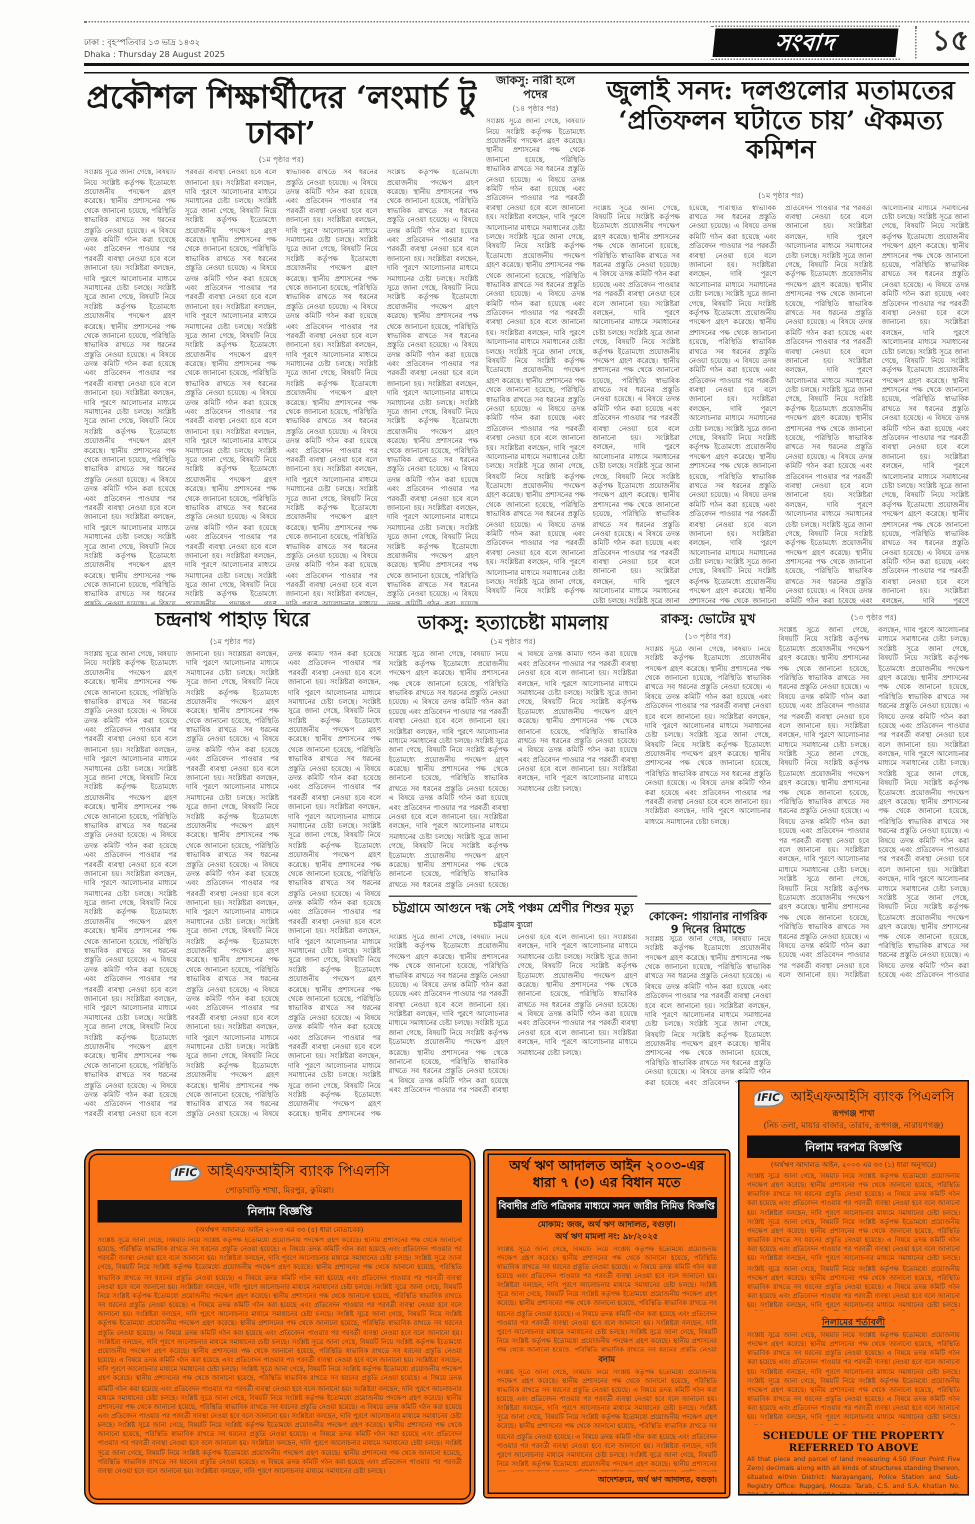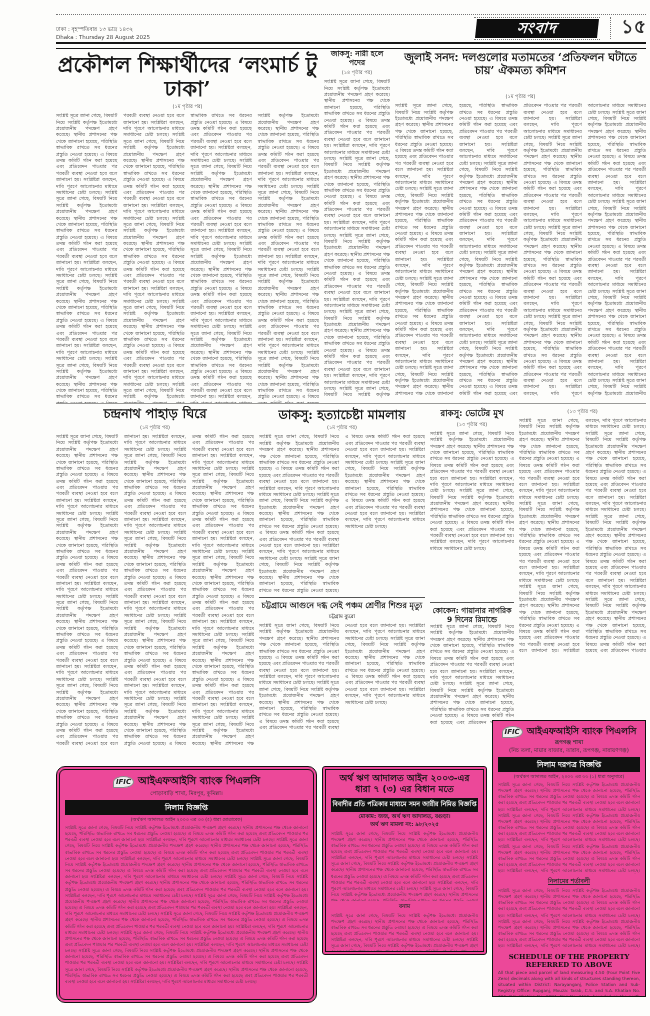--- a/index.html
+++ b/index.html
@@ -21,27 +21,27 @@
   
   .hl{font-family:"DejaVu Serif",serif;font-weight:700;color:#181818;text-align:center;line-height:1.15;}
   .cont{font-size:5px;text-align:center;color:#555;margin:2px 0;}
   .body-txt{font-size:4.7px;line-height:1.36;text-align:justify;color:#3d3d3d;overflow:hidden;column-gap:6px;column-fill:auto;word-break:break-word;}
   .subhead{font-weight:700;text-align:center;color:#1c1c1c;line-height:1.2;border-top:1px solid #555;padding-top:3px;margin-top:3px;}
   
   .band1{display:grid;grid-template-columns:263px 66px 1fr;column-gap:5px;height:353px;margin-top:1px;}
   .band2{display:grid;grid-template-columns:198px 166px 84px 1fr;column-gap:5px;height:348px;border-top:1px solid #9a9a98;padding-top:2px;}
   .band3{display:grid;grid-template-columns:261px 165px 1fr;column-gap:5px;margin-top:12px;align-items:start;}
   
-  .ad{background:#ec4899;box-sizing:border-box;overflow:hidden;}
+  .ad{background:#f97316;box-sizing:border-box;overflow:hidden;}
   .ad-left{border:4px double #111;border-radius:9px;height:237px;padding:3px 5px;}
-  .ad-mid{border:4px double #111;border-radius:3px;height:189px;padding:3px 5px;}
+  .ad-mid{border:4px double #111;border-radius:3px;height:233px;padding:3px 5px;}
   .ad-right{border:1.5px solid #111;height:277px;margin-top:-46px;padding:3px 5px;}
   .ad-head{display:flex;align-items:center;justify-content:center;gap:4px;}
   .ific{font-size:7px;font-weight:700;font-style:italic;color:#222;border:1px solid #888;border-radius:50% 50% 50% 0;padding:1px 2px;background:#eee;}
-  .bank-name{font-weight:700;font-size:10px;color:#141414;text-align:center;}
+  .bank-name{font-weight:400;font-size:10px;color:#141414;text-align:center;}
   .ad-sub{font-size:5.5px;text-align:center;color:#333;}
   .black-bar{background:#111;color:#fff;font-weight:700;text-align:center;font-size:7.5px;padding:1.5px 0;margin:2px 0 1px;}
   .law-line{font-size:4.6px;text-align:center;color:#333;margin-bottom:1px;}
   .ad-body{font-size:4.4px;line-height:1.4;text-align:justify;color:#3d3d3d;overflow:hidden;}
   .ad-sign{font-size:5px;font-weight:700;text-align:right;color:#222;margin-top:2px;}
   .mid-title{font-weight:700;font-size:9px;text-align:center;line-height:1.25;color:#141414;}
   .court-line{font-size:5.5px;font-weight:700;text-align:center;color:#222;}
   .versus{font-size:5.5px;font-weight:700;text-align:center;margin:2px 0;}
   .schedule-h{font-family:"DejaVu Serif",serif;font-size:6.8px;font-weight:700;text-align:center;margin:3px 0 1px;color:#111;}
   .en-body{font-size:4.2px;line-height:1.4;text-align:justify;color:#3d3d3d;overflow:hidden;}
@@ -76,21 +76,21 @@
         <div class="body-txt" style="columns:4;height:312px;">সংশ্লিষ্ট সূত্রে জানা গেছে, বিষয়টি নিয়ে সংশ্লিষ্ট কর্তৃপক্ষ ইতোমধ্যে প্রয়োজনীয় পদক্ষেপ গ্রহণ করেছে। স্থানীয় প্রশাসনের পক্ষ থেকে জানানো হয়েছে, পরিস্থিতি স্বাভাবিক রাখতে সব ধরনের প্রস্তুতি নেওয়া হয়েছে। এ বিষয়ে তদন্ত কমিটি গঠন করা হয়েছে এবং প্রতিবেদন পাওয়ার পর পরবর্তী ব্যবস্থা নেওয়া হবে বলে জানানো হয়। সংশ্লিষ্টরা বলছেন, দাবি পূরণে আলোচনার মাধ্যমে সমাধানের চেষ্টা চলছে। সংশ্লিষ্ট সূত্রে জানা গেছে, বিষয়টি নিয়ে সংশ্লিষ্ট কর্তৃপক্ষ ইতোমধ্যে প্রয়োজনীয় পদক্ষেপ গ্রহণ করেছে। স্থানীয় প্রশাসনের পক্ষ থেকে জানানো হয়েছে, পরিস্থিতি স্বাভাবিক রাখতে সব ধরনের প্রস্তুতি নেওয়া হয়েছে। এ বিষয়ে তদন্ত কমিটি গঠন করা হয়েছে এবং প্রতিবেদন পাওয়ার পর পরবর্তী ব্যবস্থা নেওয়া হবে বলে জানানো হয়। সংশ্লিষ্টরা বলছেন, দাবি পূরণে আলোচনার মাধ্যমে সমাধানের চেষ্টা চলছে। সংশ্লিষ্ট সূত্রে জানা গেছে, বিষয়টি নিয়ে সংশ্লিষ্ট কর্তৃপক্ষ ইতোমধ্যে প্রয়োজনীয় পদক্ষেপ গ্রহণ করেছে। স্থানীয় প্রশাসনের পক্ষ থেকে জানানো হয়েছে, পরিস্থিতি স্বাভাবিক রাখতে সব ধরনের প্রস্তুতি নেওয়া হয়েছে। এ বিষয়ে তদন্ত কমিটি গঠন করা হয়েছে এবং প্রতিবেদন পাওয়ার পর পরবর্তী ব্যবস্থা নেওয়া হবে বলে জানানো হয়। সংশ্লিষ্টরা বলছেন, দাবি পূরণে আলোচনার মাধ্যমে সমাধানের চেষ্টা চলছে। সংশ্লিষ্ট সূত্রে জানা গেছে, বিষয়টি নিয়ে সংশ্লিষ্ট কর্তৃপক্ষ ইতোমধ্যে প্রয়োজনীয় পদক্ষেপ গ্রহণ করেছে। স্থানীয় প্রশাসনের পক্ষ থেকে জানানো হয়েছে, পরিস্থিতি স্বাভাবিক রাখতে সব ধরনের প্রস্তুতি নেওয়া হয়েছে। এ বিষয়ে তদন্ত কমিটি গঠন করা হয়েছে এবং প্রতিবেদন পাওয়ার পর পরবর্তী ব্যবস্থা নেওয়া হবে বলে জানানো হয়। সংশ্লিষ্টরা বলছেন, দাবি পূরণে আলোচনার মাধ্যমে সমাধানের চেষ্টা চলছে। সংশ্লিষ্ট সূত্রে জানা গেছে, বিষয়টি নিয়ে সংশ্লিষ্ট কর্তৃপক্ষ ইতোমধ্যে প্রয়োজনীয় পদক্ষেপ গ্রহণ করেছে। স্থানীয় প্রশাসনের পক্ষ থেকে জানানো হয়েছে, পরিস্থিতি স্বাভাবিক রাখতে সব ধরনের প্রস্তুতি নেওয়া হয়েছে। এ বিষয়ে তদন্ত কমিটি গঠন করা হয়েছে এবং প্রতিবেদন পাওয়ার পর পরবর্তী ব্যবস্থা নেওয়া হবে বলে জানানো হয়। সংশ্লিষ্টরা বলছেন, দাবি পূরণে আলোচনার মাধ্যমে সমাধানের চেষ্টা চলছে। সংশ্লিষ্ট সূত্রে জানা গেছে, বিষয়টি নিয়ে সংশ্লিষ্ট কর্তৃপক্ষ ইতোমধ্যে প্রয়োজনীয় পদক্ষেপ গ্রহণ করেছে। স্থানীয় প্রশাসনের পক্ষ থেকে জানানো হয়েছে, পরিস্থিতি স্বাভাবিক রাখতে সব ধরনের প্রস্তুতি নেওয়া হয়েছে। এ বিষয়ে তদন্ত কমিটি গঠন করা হয়েছে এবং প্রতিবেদন পাওয়ার পর পরবর্তী ব্যবস্থা নেওয়া হবে বলে জানানো হয়। সংশ্লিষ্টরা বলছেন, দাবি পূরণে আলোচনার মাধ্যমে সমাধানের চেষ্টা চলছে। সংশ্লিষ্ট সূত্রে জানা গেছে, বিষয়টি নিয়ে সংশ্লিষ্ট কর্তৃপক্ষ ইতোমধ্যে প্রয়োজনীয় পদক্ষেপ গ্রহণ করেছে। স্থানীয় প্রশাসনের পক্ষ থেকে জানানো হয়েছে, পরিস্থিতি স্বাভাবিক রাখতে সব ধরনের প্রস্তুতি নেওয়া হয়েছে। এ বিষয়ে তদন্ত কমিটি গঠন করা হয়েছে এবং প্রতিবেদন পাওয়ার পর পরবর্তী ব্যবস্থা নেওয়া হবে বলে জানানো হয়। সংশ্লিষ্টরা বলছেন, দাবি পূরণে আলোচনার মাধ্যমে সমাধানের চেষ্টা চলছে। সংশ্লিষ্ট সূত্রে জানা গেছে, বিষয়টি নিয়ে সংশ্লিষ্ট কর্তৃপক্ষ ইতোমধ্যে প্রয়োজনীয় পদক্ষেপ গ্রহণ করেছে। স্থানীয় প্রশাসনের পক্ষ থেকে জানানো হয়েছে, পরিস্থিতি স্বাভাবিক রাখতে সব ধরনের প্রস্তুতি নেওয়া হয়েছে। এ বিষয়ে তদন্ত কমিটি গঠন করা হয়েছে এবং প্রতিবেদন পাওয়ার পর পরবর্তী ব্যবস্থা নেওয়া হবে বলে জানানো হয়। সংশ্লিষ্টরা বলছেন, দাবি পূরণে আলোচনার মাধ্যমে সমাধানের চেষ্টা চলছে। সংশ্লিষ্ট সূত্রে জানা গেছে, বিষয়টি নিয়ে সংশ্লিষ্ট কর্তৃপক্ষ ইতোমধ্যে প্রয়োজনীয় পদক্ষেপ গ্রহণ করেছে। স্থানীয় প্রশাসনের পক্ষ থেকে জানানো হয়েছে, পরিস্থিতি স্বাভাবিক রাখতে সব ধরনের প্রস্তুতি নেওয়া হয়েছে। এ বিষয়ে তদন্ত কমিটি গঠন করা হয়েছে এবং প্রতিবেদন পাওয়ার পর পরবর্তী ব্যবস্থা নেওয়া হবে বলে জানানো হয়। সংশ্লিষ্টরা বলছেন, দাবি পূরণে আলোচনার মাধ্যমে সমাধানের চেষ্টা চলছে। সংশ্লিষ্ট সূত্রে জানা গেছে, বিষয়টি নিয়ে সংশ্লিষ্ট কর্তৃপক্ষ ইতোমধ্যে প্রয়োজনীয় পদক্ষেপ গ্রহণ করেছে। স্থানীয় প্রশাসনের পক্ষ থেকে জানানো হয়েছে, পরিস্থিতি স্বাভাবিক রাখতে সব ধরনের প্রস্তুতি নেওয়া হয়েছে। এ বিষয়ে তদন্ত কমিটি গঠন করা হয়েছে এবং প্রতিবেদন পাওয়ার পর পরবর্তী ব্যবস্থা নেওয়া হবে বলে জানানো হয়। সংশ্লিষ্টরা বলছেন, দাবি পূরণে আলোচনার মাধ্যমে সমাধানের চেষ্টা চলছে। সংশ্লিষ্ট সূত্রে জানা গেছে, বিষয়টি নিয়ে সংশ্লিষ্ট কর্তৃপক্ষ ইতোমধ্যে প্রয়োজনীয় পদক্ষেপ গ্রহণ করেছে। স্থানীয় প্রশাসনের পক্ষ থেকে জানানো হয়েছে, পরিস্থিতি স্বাভাবিক রাখতে সব ধরনের প্রস্তুতি নেওয়া হয়েছে। এ বিষয়ে তদন্ত কমিটি গঠন করা হয়েছে এবং প্রতিবেদন পাওয়ার পর পরবর্তী ব্যবস্থা নেওয়া হবে বলে জানানো হয়। সংশ্লিষ্টরা বলছেন, দাবি পূরণে আলোচনার মাধ্যমে সমাধানের চেষ্টা চলছে। সংশ্লিষ্ট সূত্রে জানা গেছে, বিষয়টি নিয়ে সংশ্লিষ্ট কর্তৃপক্ষ ইতোমধ্যে প্রয়োজনীয় পদক্ষেপ গ্রহণ করেছে। স্থানীয় প্রশাসনের পক্ষ থেকে জানানো হয়েছে, পরিস্থিতি স্বাভাবিক রাখতে সব ধরনের প্রস্তুতি নেওয়া হয়েছে। এ বিষয়ে তদন্ত কমিটি গঠন করা হয়েছে এবং প্রতিবেদন পাওয়ার পর পরবর্তী ব্যবস্থা নেওয়া হবে বলে জানানো হয়। সংশ্লিষ্টরা বলছেন, দাবি পূরণে আলোচনার মাধ্যমে সমাধানের চেষ্টা চলছে। সংশ্লিষ্ট সূত্রে জানা গেছে, বিষয়টি নিয়ে সংশ্লিষ্ট কর্তৃপক্ষ ইতোমধ্যে প্রয়োজনীয় পদক্ষেপ গ্রহণ করেছে। স্থানীয় প্রশাসনের পক্ষ থেকে জানানো হয়েছে, পরিস্থিতি স্বাভাবিক রাখতে সব ধরনের প্রস্তুতি নেওয়া হয়েছে। এ বিষয়ে তদন্ত কমিটি গঠন করা হয়েছে এবং প্রতিবেদন পাওয়ার পর পরবর্তী ব্যবস্থা নেওয়া হবে বলে জানানো হয়। সংশ্লিষ্টরা বলছেন, দাবি পূরণে আলোচনার মাধ্যমে সমাধানের চেষ্টা চলছে। সংশ্লিষ্ট সূত্রে জানা গেছে, বিষয়টি নিয়ে সংশ্লিষ্ট কর্তৃপক্ষ ইতোমধ্যে প্রয়োজনীয় পদক্ষেপ গ্রহণ করেছে। স্থানীয় প্রশাসনের পক্ষ থেকে জানানো হয়েছে, পরিস্থিতি স্বাভাবিক রাখতে সব ধরনের প্রস্তুতি নেওয়া হয়েছে। এ বিষয়ে তদন্ত কমিটি গঠন করা হয়েছে এবং প্রতিবেদন পাওয়ার পর পরবর্তী ব্যবস্থা নেওয়া হবে বলে জানানো হয়। সংশ্লিষ্টরা বলছেন, দাবি পূরণে আলোচনার মাধ্যমে সমাধানের চেষ্টা চলছে। সংশ্লিষ্ট সূত্রে জানা গেছে, বিষয়টি নিয়ে সংশ্লিষ্ট কর্তৃপক্ষ ইতোমধ্যে প্রয়োজনীয় পদক্ষেপ গ্রহণ করেছে। স্থানীয় প্রশাসনের পক্ষ থেকে জানানো হয়েছে, পরিস্থিতি স্বাভাবিক রাখতে সব ধরনের প্রস্তুতি নেওয়া হয়েছে। এ বিষয়ে তদন্ত কমিটি গঠন করা হয়েছে এবং প্রতিবেদন পাওয়ার পর পরবর্তী ব্যবস্থা নেওয়া হবে বলে জানানো হয়। সংশ্লিষ্টরা বলছেন, দাবি পূরণে আলোচনার মাধ্যমে সমাধানের চেষ্টা চলছে। সংশ্লিষ্ট সূত্রে জানা গেছে, বিষয়টি নিয়ে সংশ্লিষ্ট কর্তৃপক্ষ ইতোমধ্যে প্রয়োজনীয় পদক্ষেপ গ্রহণ করেছে। স্থানীয় প্রশাসনের পক্ষ থেকে জানানো হয়েছে, পরিস্থিতি স্বাভাবিক রাখতে সব ধরনের প্রস্তুতি নেওয়া হয়েছে। এ বিষয়ে তদন্ত কমিটি গঠন করা হয়েছে এবং প্রতিবেদন পাওয়ার পর পরবর্তী ব্যবস্থা নেওয়া হবে বলে জানানো হয়। সংশ্লিষ্টরা বলছেন, দাবি পূরণে আলোচনার মাধ্যমে সমাধানের চেষ্টা চলছে।</div>
       </article>
 
       <article style="overflow:hidden;">
         <h2 class="hl" style="font-size:7.5px;margin:0 0 1px;">জাকসু: নারী হলে পদের</h2>
         <div class="cont">(১৪ পৃষ্ঠার পর)</div>
         <div class="body-txt" style="columns:1;height:325px;">সংশ্লিষ্ট সূত্রে জানা গেছে, বিষয়টি নিয়ে সংশ্লিষ্ট কর্তৃপক্ষ ইতোমধ্যে প্রয়োজনীয় পদক্ষেপ গ্রহণ করেছে। স্থানীয় প্রশাসনের পক্ষ থেকে জানানো হয়েছে, পরিস্থিতি স্বাভাবিক রাখতে সব ধরনের প্রস্তুতি নেওয়া হয়েছে। এ বিষয়ে তদন্ত কমিটি গঠন করা হয়েছে এবং প্রতিবেদন পাওয়ার পর পরবর্তী ব্যবস্থা নেওয়া হবে বলে জানানো হয়। সংশ্লিষ্টরা বলছেন, দাবি পূরণে আলোচনার মাধ্যমে সমাধানের চেষ্টা চলছে। সংশ্লিষ্ট সূত্রে জানা গেছে, বিষয়টি নিয়ে সংশ্লিষ্ট কর্তৃপক্ষ ইতোমধ্যে প্রয়োজনীয় পদক্ষেপ গ্রহণ করেছে। স্থানীয় প্রশাসনের পক্ষ থেকে জানানো হয়েছে, পরিস্থিতি স্বাভাবিক রাখতে সব ধরনের প্রস্তুতি নেওয়া হয়েছে। এ বিষয়ে তদন্ত কমিটি গঠন করা হয়েছে এবং প্রতিবেদন পাওয়ার পর পরবর্তী ব্যবস্থা নেওয়া হবে বলে জানানো হয়। সংশ্লিষ্টরা বলছেন, দাবি পূরণে আলোচনার মাধ্যমে সমাধানের চেষ্টা চলছে। সংশ্লিষ্ট সূত্রে জানা গেছে, বিষয়টি নিয়ে সংশ্লিষ্ট কর্তৃপক্ষ ইতোমধ্যে প্রয়োজনীয় পদক্ষেপ গ্রহণ করেছে। স্থানীয় প্রশাসনের পক্ষ থেকে জানানো হয়েছে, পরিস্থিতি স্বাভাবিক রাখতে সব ধরনের প্রস্তুতি নেওয়া হয়েছে। এ বিষয়ে তদন্ত কমিটি গঠন করা হয়েছে এবং প্রতিবেদন পাওয়ার পর পরবর্তী ব্যবস্থা নেওয়া হবে বলে জানানো হয়। সংশ্লিষ্টরা বলছেন, দাবি পূরণে আলোচনার মাধ্যমে সমাধানের চেষ্টা চলছে। সংশ্লিষ্ট সূত্রে জানা গেছে, বিষয়টি নিয়ে সংশ্লিষ্ট কর্তৃপক্ষ ইতোমধ্যে প্রয়োজনীয় পদক্ষেপ গ্রহণ করেছে। স্থানীয় প্রশাসনের পক্ষ থেকে জানানো হয়েছে, পরিস্থিতি স্বাভাবিক রাখতে সব ধরনের প্রস্তুতি নেওয়া হয়েছে। এ বিষয়ে তদন্ত কমিটি গঠন করা হয়েছে এবং প্রতিবেদন পাওয়ার পর পরবর্তী ব্যবস্থা নেওয়া হবে বলে জানানো হয়। সংশ্লিষ্টরা বলছেন, দাবি পূরণে আলোচনার মাধ্যমে সমাধানের চেষ্টা চলছে। সংশ্লিষ্ট সূত্রে জানা গেছে, বিষয়টি নিয়ে সংশ্লিষ্ট কর্তৃপক্ষ ইতোমধ্যে প্রয়োজনীয় পদক্ষেপ গ্রহণ করেছে। স্থানীয় প্রশাসনের পক্ষ থেকে জানানো হয়েছে, পরিস্থিতি স্বাভাবিক রাখতে সব ধরনের প্রস্তুতি নেওয়া হয়েছে। এ বিষয়ে তদন্ত কমিটি গঠন করা হয়েছে এবং প্রতিবেদন পাওয়ার পর পরবর্তী ব্যবস্থা নেওয়া হবে বলে জানানো হয়। সংশ্লিষ্টরা বলছেন, দাবি পূরণে আলোচনার মাধ্যমে সমাধানের চেষ্টা চলছে।</div>
       </article>
 
       <article style="overflow:hidden;">
-        <h1 class="hl" style="font-size:11px;margin:2px 6px 16px;">জুলাই সনদ: দলগুলোর মতামতের ‘প্রতিফলন ঘটাতে চায়’ ঐকমত্য কমিশন</h1>
+        <h1 class="hl" style="font-size:17px;margin:2px 6px 16px;">জুলাই সনদ: দলগুলোর মতামতের ‘প্রতিফলন ঘটাতে চায়’ ঐকমত্য কমিশন</h1>
         <div class="cont">(১ম পৃষ্ঠার পর)</div>
         <div class="body-txt" style="columns:4;height:295px;">সংশ্লিষ্ট সূত্রে জানা গেছে, বিষয়টি নিয়ে সংশ্লিষ্ট কর্তৃপক্ষ ইতোমধ্যে প্রয়োজনীয় পদক্ষেপ গ্রহণ করেছে। স্থানীয় প্রশাসনের পক্ষ থেকে জানানো হয়েছে, পরিস্থিতি স্বাভাবিক রাখতে সব ধরনের প্রস্তুতি নেওয়া হয়েছে। এ বিষয়ে তদন্ত কমিটি গঠন করা হয়েছে এবং প্রতিবেদন পাওয়ার পর পরবর্তী ব্যবস্থা নেওয়া হবে বলে জানানো হয়। সংশ্লিষ্টরা বলছেন, দাবি পূরণে আলোচনার মাধ্যমে সমাধানের চেষ্টা চলছে। সংশ্লিষ্ট সূত্রে জানা গেছে, বিষয়টি নিয়ে সংশ্লিষ্ট কর্তৃপক্ষ ইতোমধ্যে প্রয়োজনীয় পদক্ষেপ গ্রহণ করেছে। স্থানীয় প্রশাসনের পক্ষ থেকে জানানো হয়েছে, পরিস্থিতি স্বাভাবিক রাখতে সব ধরনের প্রস্তুতি নেওয়া হয়েছে। এ বিষয়ে তদন্ত কমিটি গঠন করা হয়েছে এবং প্রতিবেদন পাওয়ার পর পরবর্তী ব্যবস্থা নেওয়া হবে বলে জানানো হয়। সংশ্লিষ্টরা বলছেন, দাবি পূরণে আলোচনার মাধ্যমে সমাধানের চেষ্টা চলছে। সংশ্লিষ্ট সূত্রে জানা গেছে, বিষয়টি নিয়ে সংশ্লিষ্ট কর্তৃপক্ষ ইতোমধ্যে প্রয়োজনীয় পদক্ষেপ গ্রহণ করেছে। স্থানীয় প্রশাসনের পক্ষ থেকে জানানো হয়েছে, পরিস্থিতি স্বাভাবিক রাখতে সব ধরনের প্রস্তুতি নেওয়া হয়েছে। এ বিষয়ে তদন্ত কমিটি গঠন করা হয়েছে এবং প্রতিবেদন পাওয়ার পর পরবর্তী ব্যবস্থা নেওয়া হবে বলে জানানো হয়। সংশ্লিষ্টরা বলছেন, দাবি পূরণে আলোচনার মাধ্যমে সমাধানের চেষ্টা চলছে। সংশ্লিষ্ট সূত্রে জানা গেছে, বিষয়টি নিয়ে সংশ্লিষ্ট কর্তৃপক্ষ ইতোমধ্যে প্রয়োজনীয় পদক্ষেপ গ্রহণ করেছে। স্থানীয় প্রশাসনের পক্ষ থেকে জানানো হয়েছে, পরিস্থিতি স্বাভাবিক রাখতে সব ধরনের প্রস্তুতি নেওয়া হয়েছে। এ বিষয়ে তদন্ত কমিটি গঠন করা হয়েছে এবং প্রতিবেদন পাওয়ার পর পরবর্তী ব্যবস্থা নেওয়া হবে বলে জানানো হয়। সংশ্লিষ্টরা বলছেন, দাবি পূরণে আলোচনার মাধ্যমে সমাধানের চেষ্টা চলছে। সংশ্লিষ্ট সূত্রে জানা গেছে, বিষয়টি নিয়ে সংশ্লিষ্ট কর্তৃপক্ষ ইতোমধ্যে প্রয়োজনীয় পদক্ষেপ গ্রহণ করেছে। স্থানীয় প্রশাসনের পক্ষ থেকে জানানো হয়েছে, পরিস্থিতি স্বাভাবিক রাখতে সব ধরনের প্রস্তুতি নেওয়া হয়েছে। এ বিষয়ে তদন্ত কমিটি গঠন করা হয়েছে এবং প্রতিবেদন পাওয়ার পর পরবর্তী ব্যবস্থা নেওয়া হবে বলে জানানো হয়। সংশ্লিষ্টরা বলছেন, দাবি পূরণে আলোচনার মাধ্যমে সমাধানের চেষ্টা চলছে। সংশ্লিষ্ট সূত্রে জানা গেছে, বিষয়টি নিয়ে সংশ্লিষ্ট কর্তৃপক্ষ ইতোমধ্যে প্রয়োজনীয় পদক্ষেপ গ্রহণ করেছে। স্থানীয় প্রশাসনের পক্ষ থেকে জানানো হয়েছে, পরিস্থিতি স্বাভাবিক রাখতে সব ধরনের প্রস্তুতি নেওয়া হয়েছে। এ বিষয়ে তদন্ত কমিটি গঠন করা হয়েছে এবং প্রতিবেদন পাওয়ার পর পরবর্তী ব্যবস্থা নেওয়া হবে বলে জানানো হয়। সংশ্লিষ্টরা বলছেন, দাবি পূরণে আলোচনার মাধ্যমে সমাধানের চেষ্টা চলছে। সংশ্লিষ্ট সূত্রে জানা গেছে, বিষয়টি নিয়ে সংশ্লিষ্ট কর্তৃপক্ষ ইতোমধ্যে প্রয়োজনীয় পদক্ষেপ গ্রহণ করেছে। স্থানীয় প্রশাসনের পক্ষ থেকে জানানো হয়েছে, পরিস্থিতি স্বাভাবিক রাখতে সব ধরনের প্রস্তুতি নেওয়া হয়েছে। এ বিষয়ে তদন্ত কমিটি গঠন করা হয়েছে এবং প্রতিবেদন পাওয়ার পর পরবর্তী ব্যবস্থা নেওয়া হবে বলে জানানো হয়। সংশ্লিষ্টরা বলছেন, দাবি পূরণে আলোচনার মাধ্যমে সমাধানের চেষ্টা চলছে। সংশ্লিষ্ট সূত্রে জানা গেছে, বিষয়টি নিয়ে সংশ্লিষ্ট কর্তৃপক্ষ ইতোমধ্যে প্রয়োজনীয় পদক্ষেপ গ্রহণ করেছে। স্থানীয় প্রশাসনের পক্ষ থেকে জানানো হয়েছে, পরিস্থিতি স্বাভাবিক রাখতে সব ধরনের প্রস্তুতি নেওয়া হয়েছে। এ বিষয়ে তদন্ত কমিটি গঠন করা হয়েছে এবং প্রতিবেদন পাওয়ার পর পরবর্তী ব্যবস্থা নেওয়া হবে বলে জানানো হয়। সংশ্লিষ্টরা বলছেন, দাবি পূরণে আলোচনার মাধ্যমে সমাধানের চেষ্টা চলছে। সংশ্লিষ্ট সূত্রে জানা গেছে, বিষয়টি নিয়ে সংশ্লিষ্ট কর্তৃপক্ষ ইতোমধ্যে প্রয়োজনীয় পদক্ষেপ গ্রহণ করেছে। স্থানীয় প্রশাসনের পক্ষ থেকে জানানো হয়েছে, পরিস্থিতি স্বাভাবিক রাখতে সব ধরনের প্রস্তুতি নেওয়া হয়েছে। এ বিষয়ে তদন্ত কমিটি গঠন করা হয়েছে এবং প্রতিবেদন পাওয়ার পর পরবর্তী ব্যবস্থা নেওয়া হবে বলে জানানো হয়। সংশ্লিষ্টরা বলছেন, দাবি পূরণে আলোচনার মাধ্যমে সমাধানের চেষ্টা চলছে। সংশ্লিষ্ট সূত্রে জানা গেছে, বিষয়টি নিয়ে সংশ্লিষ্ট কর্তৃপক্ষ ইতোমধ্যে প্রয়োজনীয় পদক্ষেপ গ্রহণ করেছে। স্থানীয় প্রশাসনের পক্ষ থেকে জানানো হয়েছে, পরিস্থিতি স্বাভাবিক রাখতে সব ধরনের প্রস্তুতি নেওয়া হয়েছে। এ বিষয়ে তদন্ত কমিটি গঠন করা হয়েছে এবং প্রতিবেদন পাওয়ার পর পরবর্তী ব্যবস্থা নেওয়া হবে বলে জানানো হয়। সংশ্লিষ্টরা বলছেন, দাবি পূরণে আলোচনার মাধ্যমে সমাধানের চেষ্টা চলছে। সংশ্লিষ্ট সূত্রে জানা গেছে, বিষয়টি নিয়ে সংশ্লিষ্ট কর্তৃপক্ষ ইতোমধ্যে প্রয়োজনীয় পদক্ষেপ গ্রহণ করেছে। স্থানীয় প্রশাসনের পক্ষ থেকে জানানো হয়েছে, পরিস্থিতি স্বাভাবিক রাখতে সব ধরনের প্রস্তুতি নেওয়া হয়েছে। এ বিষয়ে তদন্ত কমিটি গঠন করা হয়েছে এবং প্রতিবেদন পাওয়ার পর পরবর্তী ব্যবস্থা নেওয়া হবে বলে জানানো হয়। সংশ্লিষ্টরা বলছেন, দাবি পূরণে আলোচনার মাধ্যমে সমাধানের চেষ্টা চলছে। সংশ্লিষ্ট সূত্রে জানা গেছে, বিষয়টি নিয়ে সংশ্লিষ্ট কর্তৃপক্ষ ইতোমধ্যে প্রয়োজনীয় পদক্ষেপ গ্রহণ করেছে। স্থানীয় প্রশাসনের পক্ষ থেকে জানানো হয়েছে, পরিস্থিতি স্বাভাবিক রাখতে সব ধরনের প্রস্তুতি নেওয়া হয়েছে। এ বিষয়ে তদন্ত কমিটি গঠন করা হয়েছে এবং প্রতিবেদন পাওয়ার পর পরবর্তী ব্যবস্থা নেওয়া হবে বলে জানানো হয়। সংশ্লিষ্টরা বলছেন, দাবি পূরণে আলোচনার মাধ্যমে সমাধানের চেষ্টা চলছে। সংশ্লিষ্ট সূত্রে জানা গেছে, বিষয়টি নিয়ে সংশ্লিষ্ট কর্তৃপক্ষ ইতোমধ্যে প্রয়োজনীয় পদক্ষেপ গ্রহণ করেছে। স্থানীয় প্রশাসনের পক্ষ থেকে জানানো হয়েছে, পরিস্থিতি স্বাভাবিক রাখতে সব ধরনের প্রস্তুতি নেওয়া হয়েছে। এ বিষয়ে তদন্ত কমিটি গঠন করা হয়েছে এবং প্রতিবেদন পাওয়ার পর পরবর্তী ব্যবস্থা নেওয়া হবে বলে জানানো হয়। সংশ্লিষ্টরা বলছেন, দাবি পূরণে আলোচনার মাধ্যমে সমাধানের চেষ্টা চলছে। সংশ্লিষ্ট সূত্রে জানা গেছে, বিষয়টি নিয়ে সংশ্লিষ্ট কর্তৃপক্ষ ইতোমধ্যে প্রয়োজনীয় পদক্ষেপ গ্রহণ করেছে। স্থানীয় প্রশাসনের পক্ষ থেকে জানানো হয়েছে, পরিস্থিতি স্বাভাবিক রাখতে সব ধরনের প্রস্তুতি নেওয়া হয়েছে। এ বিষয়ে তদন্ত কমিটি গঠন করা হয়েছে এবং প্রতিবেদন পাওয়ার পর পরবর্তী ব্যবস্থা নেওয়া হবে বলে জানানো হয়। সংশ্লিষ্টরা বলছেন, দাবি পূরণে আলোচনার মাধ্যমে সমাধানের চেষ্টা চলছে। সংশ্লিষ্ট সূত্রে জানা গেছে, বিষয়টি নিয়ে সংশ্লিষ্ট কর্তৃপক্ষ ইতোমধ্যে প্রয়োজনীয় পদক্ষেপ গ্রহণ করেছে। স্থানীয় প্রশাসনের পক্ষ থেকে জানানো হয়েছে, পরিস্থিতি স্বাভাবিক রাখতে সব ধরনের প্রস্তুতি নেওয়া হয়েছে। এ বিষয়ে তদন্ত কমিটি গঠন করা হয়েছে এবং প্রতিবেদন পাওয়ার পর পরবর্তী ব্যবস্থা নেওয়া হবে বলে জানানো হয়। সংশ্লিষ্টরা বলছেন, দাবি পূরণে আলোচনার মাধ্যমে সমাধানের চেষ্টা চলছে।</div>
       </article>
     </section>
 
     <section class="band2">
       <article style="overflow:hidden;">
         <h2 class="hl" style="font-size:13px;margin:1px 0;">চন্দ্রনাথ পাহাড় ঘিরে</h2>
         <div class="cont">(১ম পৃষ্ঠার পর)</div>
         <div class="body-txt" style="columns:3;height:318px;">সংশ্লিষ্ট সূত্রে জানা গেছে, বিষয়টি নিয়ে সংশ্লিষ্ট কর্তৃপক্ষ ইতোমধ্যে প্রয়োজনীয় পদক্ষেপ গ্রহণ করেছে। স্থানীয় প্রশাসনের পক্ষ থেকে জানানো হয়েছে, পরিস্থিতি স্বাভাবিক রাখতে সব ধরনের প্রস্তুতি নেওয়া হয়েছে। এ বিষয়ে তদন্ত কমিটি গঠন করা হয়েছে এবং প্রতিবেদন পাওয়ার পর পরবর্তী ব্যবস্থা নেওয়া হবে বলে জানানো হয়। সংশ্লিষ্টরা বলছেন, দাবি পূরণে আলোচনার মাধ্যমে সমাধানের চেষ্টা চলছে। সংশ্লিষ্ট সূত্রে জানা গেছে, বিষয়টি নিয়ে সংশ্লিষ্ট কর্তৃপক্ষ ইতোমধ্যে প্রয়োজনীয় পদক্ষেপ গ্রহণ করেছে। স্থানীয় প্রশাসনের পক্ষ থেকে জানানো হয়েছে, পরিস্থিতি স্বাভাবিক রাখতে সব ধরনের প্রস্তুতি নেওয়া হয়েছে। এ বিষয়ে তদন্ত কমিটি গঠন করা হয়েছে এবং প্রতিবেদন পাওয়ার পর পরবর্তী ব্যবস্থা নেওয়া হবে বলে জানানো হয়। সংশ্লিষ্টরা বলছেন, দাবি পূরণে আলোচনার মাধ্যমে সমাধানের চেষ্টা চলছে। সংশ্লিষ্ট সূত্রে জানা গেছে, বিষয়টি নিয়ে সংশ্লিষ্ট কর্তৃপক্ষ ইতোমধ্যে প্রয়োজনীয় পদক্ষেপ গ্রহণ করেছে। স্থানীয় প্রশাসনের পক্ষ থেকে জানানো হয়েছে, পরিস্থিতি স্বাভাবিক রাখতে সব ধরনের প্রস্তুতি নেওয়া হয়েছে। এ বিষয়ে তদন্ত কমিটি গঠন করা হয়েছে এবং প্রতিবেদন পাওয়ার পর পরবর্তী ব্যবস্থা নেওয়া হবে বলে জানানো হয়। সংশ্লিষ্টরা বলছেন, দাবি পূরণে আলোচনার মাধ্যমে সমাধানের চেষ্টা চলছে। সংশ্লিষ্ট সূত্রে জানা গেছে, বিষয়টি নিয়ে সংশ্লিষ্ট কর্তৃপক্ষ ইতোমধ্যে প্রয়োজনীয় পদক্ষেপ গ্রহণ করেছে। স্থানীয় প্রশাসনের পক্ষ থেকে জানানো হয়েছে, পরিস্থিতি স্বাভাবিক রাখতে সব ধরনের প্রস্তুতি নেওয়া হয়েছে। এ বিষয়ে তদন্ত কমিটি গঠন করা হয়েছে এবং প্রতিবেদন পাওয়ার পর পরবর্তী ব্যবস্থা নেওয়া হবে বলে জানানো হয়। সংশ্লিষ্টরা বলছেন, দাবি পূরণে আলোচনার মাধ্যমে সমাধানের চেষ্টা চলছে। সংশ্লিষ্ট সূত্রে জানা গেছে, বিষয়টি নিয়ে সংশ্লিষ্ট কর্তৃপক্ষ ইতোমধ্যে প্রয়োজনীয় পদক্ষেপ গ্রহণ করেছে। স্থানীয় প্রশাসনের পক্ষ থেকে জানানো হয়েছে, পরিস্থিতি স্বাভাবিক রাখতে সব ধরনের প্রস্তুতি নেওয়া হয়েছে। এ বিষয়ে তদন্ত কমিটি গঠন করা হয়েছে এবং প্রতিবেদন পাওয়ার পর পরবর্তী ব্যবস্থা নেওয়া হবে বলে জানানো হয়। সংশ্লিষ্টরা বলছেন, দাবি পূরণে আলোচনার মাধ্যমে সমাধানের চেষ্টা চলছে। সংশ্লিষ্ট সূত্রে জানা গেছে, বিষয়টি নিয়ে সংশ্লিষ্ট কর্তৃপক্ষ ইতোমধ্যে প্রয়োজনীয় পদক্ষেপ গ্রহণ করেছে। স্থানীয় প্রশাসনের পক্ষ থেকে জানানো হয়েছে, পরিস্থিতি স্বাভাবিক রাখতে সব ধরনের প্রস্তুতি নেওয়া হয়েছে। এ বিষয়ে তদন্ত কমিটি গঠন করা হয়েছে এবং প্রতিবেদন পাওয়ার পর পরবর্তী ব্যবস্থা নেওয়া হবে বলে জানানো হয়। সংশ্লিষ্টরা বলছেন, দাবি পূরণে আলোচনার মাধ্যমে সমাধানের চেষ্টা চলছে। সংশ্লিষ্ট সূত্রে জানা গেছে, বিষয়টি নিয়ে সংশ্লিষ্ট কর্তৃপক্ষ ইতোমধ্যে প্রয়োজনীয় পদক্ষেপ গ্রহণ করেছে। স্থানীয় প্রশাসনের পক্ষ থেকে জানানো হয়েছে, পরিস্থিতি স্বাভাবিক রাখতে সব ধরনের প্রস্তুতি নেওয়া হয়েছে। এ বিষয়ে তদন্ত কমিটি গঠন করা হয়েছে এবং প্রতিবেদন পাওয়ার পর পরবর্তী ব্যবস্থা নেওয়া হবে বলে জানানো হয়। সংশ্লিষ্টরা বলছেন, দাবি পূরণে আলোচনার মাধ্যমে সমাধানের চেষ্টা চলছে। সংশ্লিষ্ট সূত্রে জানা গেছে, বিষয়টি নিয়ে সংশ্লিষ্ট কর্তৃপক্ষ ইতোমধ্যে প্রয়োজনীয় পদক্ষেপ গ্রহণ করেছে। স্থানীয় প্রশাসনের পক্ষ থেকে জানানো হয়েছে, পরিস্থিতি স্বাভাবিক রাখতে সব ধরনের প্রস্তুতি নেওয়া হয়েছে। এ বিষয়ে তদন্ত কমিটি গঠন করা হয়েছে এবং প্রতিবেদন পাওয়ার পর পরবর্তী ব্যবস্থা নেওয়া হবে বলে জানানো হয়। সংশ্লিষ্টরা বলছেন, দাবি পূরণে আলোচনার মাধ্যমে সমাধানের চেষ্টা চলছে। সংশ্লিষ্ট সূত্রে জানা গেছে, বিষয়টি নিয়ে সংশ্লিষ্ট কর্তৃপক্ষ ইতোমধ্যে প্রয়োজনীয় পদক্ষেপ গ্রহণ করেছে। স্থানীয় প্রশাসনের পক্ষ থেকে জানানো হয়েছে, পরিস্থিতি স্বাভাবিক রাখতে সব ধরনের প্রস্তুতি নেওয়া হয়েছে। এ বিষয়ে তদন্ত কমিটি গঠন করা হয়েছে এবং প্রতিবেদন পাওয়ার পর পরবর্তী ব্যবস্থা নেওয়া হবে বলে জানানো হয়। সংশ্লিষ্টরা বলছেন, দাবি পূরণে আলোচনার মাধ্যমে সমাধানের চেষ্টা চলছে। সংশ্লিষ্ট সূত্রে জানা গেছে, বিষয়টি নিয়ে সংশ্লিষ্ট কর্তৃপক্ষ ইতোমধ্যে প্রয়োজনীয় পদক্ষেপ গ্রহণ করেছে। স্থানীয় প্রশাসনের পক্ষ থেকে জানানো হয়েছে, পরিস্থিতি স্বাভাবিক রাখতে সব ধরনের প্রস্তুতি নেওয়া হয়েছে। এ বিষয়ে তদন্ত কমিটি গঠন করা হয়েছে এবং প্রতিবেদন পাওয়ার পর পরবর্তী ব্যবস্থা নেওয়া হবে বলে জানানো হয়। সংশ্লিষ্টরা বলছেন, দাবি পূরণে আলোচনার মাধ্যমে সমাধানের চেষ্টা চলছে। সংশ্লিষ্ট সূত্রে জানা গেছে, বিষয়টি নিয়ে সংশ্লিষ্ট কর্তৃপক্ষ ইতোমধ্যে প্রয়োজনীয় পদক্ষেপ গ্রহণ করেছে। স্থানীয় প্রশাসনের পক্ষ থেকে জানানো হয়েছে, পরিস্থিতি স্বাভাবিক রাখতে সব ধরনের প্রস্তুতি নেওয়া হয়েছে। এ বিষয়ে তদন্ত কমিটি গঠন করা হয়েছে এবং প্রতিবেদন পাওয়ার পর পরবর্তী ব্যবস্থা নেওয়া হবে বলে জানানো হয়। সংশ্লিষ্টরা বলছেন, দাবি পূরণে আলোচনার মাধ্যমে সমাধানের চেষ্টা চলছে। সংশ্লিষ্ট সূত্রে জানা গেছে, বিষয়টি নিয়ে সংশ্লিষ্ট কর্তৃপক্ষ ইতোমধ্যে প্রয়োজনীয় পদক্ষেপ গ্রহণ করেছে। স্থানীয় প্রশাসনের পক্ষ থেকে জানানো হয়েছে, পরিস্থিতি স্বাভাবিক রাখতে সব ধরনের প্রস্তুতি নেওয়া হয়েছে। এ বিষয়ে তদন্ত কমিটি গঠন করা হয়েছে এবং প্রতিবেদন পাওয়ার পর পরবর্তী ব্যবস্থা নেওয়া হবে বলে জানানো হয়। সংশ্লিষ্টরা বলছেন, দাবি পূরণে আলোচনার মাধ্যমে সমাধানের চেষ্টা চলছে।</div>

